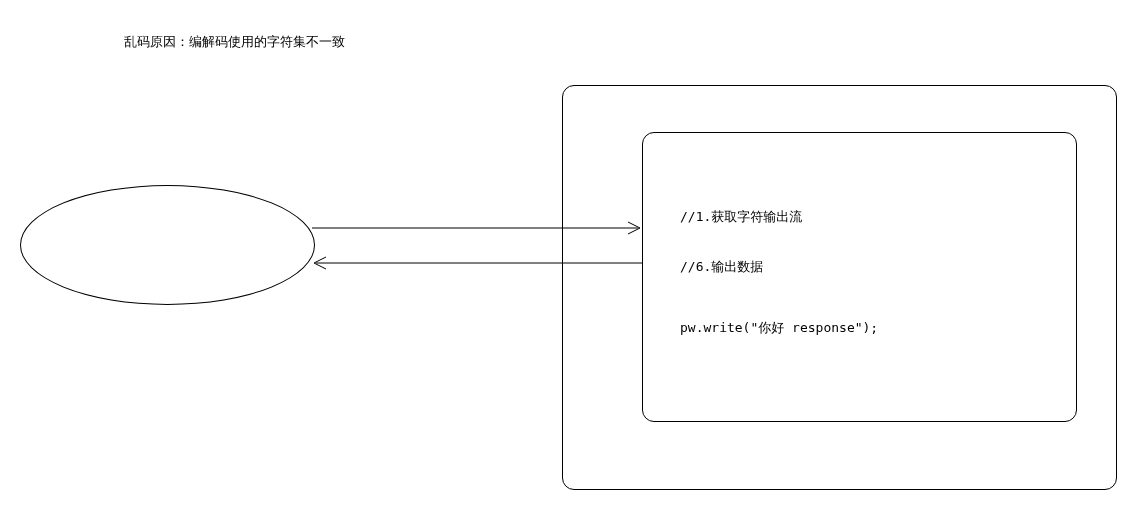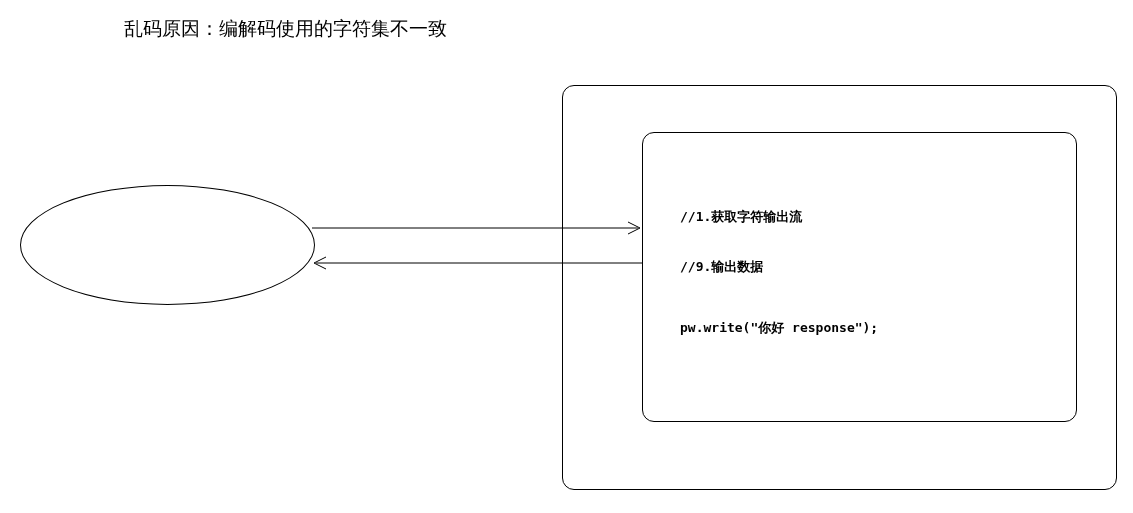--- a/index.html
+++ b/index.html
@@ -17,23 +17,23 @@
     }
     .diagram-container {
       position: absolute;
       top: 0;
       left: 0;
       width: 1133px;
       height: 513px;
     }
     .title-text {
       position: absolute;
-      top: 16px;
+      top: 33px;
       left: 124px;
-      font-size: 19px;
+      font-size: 13px;
       font-family: Liberation Mono, monospace;
     }
     .charset-label {
       position: absolute;
       top: 113px;
       left: 62px;
       font-size: 13px;
     }
     .ellipse {
       position: absolute;
@@ -66,21 +66,20 @@
       position: absolute;
       top: 175px;
       left: 680px;
       font-family: "SimSun", monospace;
       font-size: 13px;
       line-height: 1.3;
       white-space: pre;
     }
     .code-line {
       display: block;
-      font-weight: bold;
     }
     .code-line.gap {
       margin-top: 10px;
     }
     svg.arrows {
       position: absolute;
       top: 0;
       left: 0;
       pointer-events: none;
     }
@@ -88,21 +87,21 @@
 </head>
 <body>
 
 <div class="diagram-container">
   <div class="title-text">乱码原因：编解码使用的字符集不一致</div>
   <div class="ellipse"></div>
   <div class="outer-box"></div>
   <div class="inner-box"></div>
   <div class="code-block">
     <span class="code-line">//1.获取字符输出流</span>
-    <span class="code-line">//9.输出数据</span>
+    <span class="code-line">//6.输出数据</span>
     <span class="code-line gap">pw.write("你好 response");</span>
   </div>
 
   <svg class="arrows" width="1133" height="513">
     <line x1="312" y1="228" x2="638" y2="228" stroke="#000" stroke-width="1"></line>
     <polyline points="628,222 640,228 628,234" fill="none" stroke="#000" stroke-width="1"></polyline>
     <line x1="642" y1="263" x2="316" y2="263" stroke="#000" stroke-width="1"></line>
     <polyline points="326,257 314,263 326,269" fill="none" stroke="#000" stroke-width="1"></polyline>
   </svg>
 </div>

